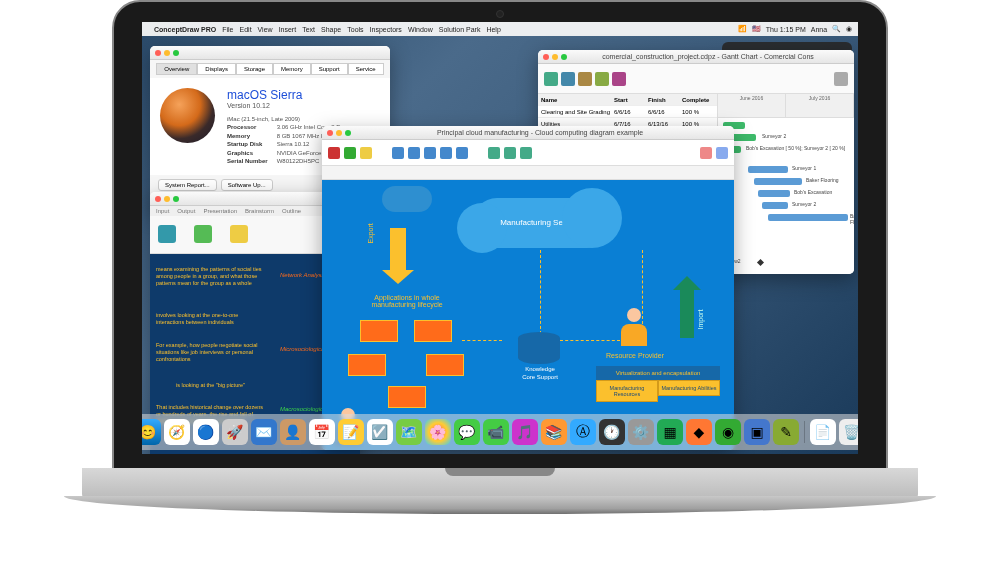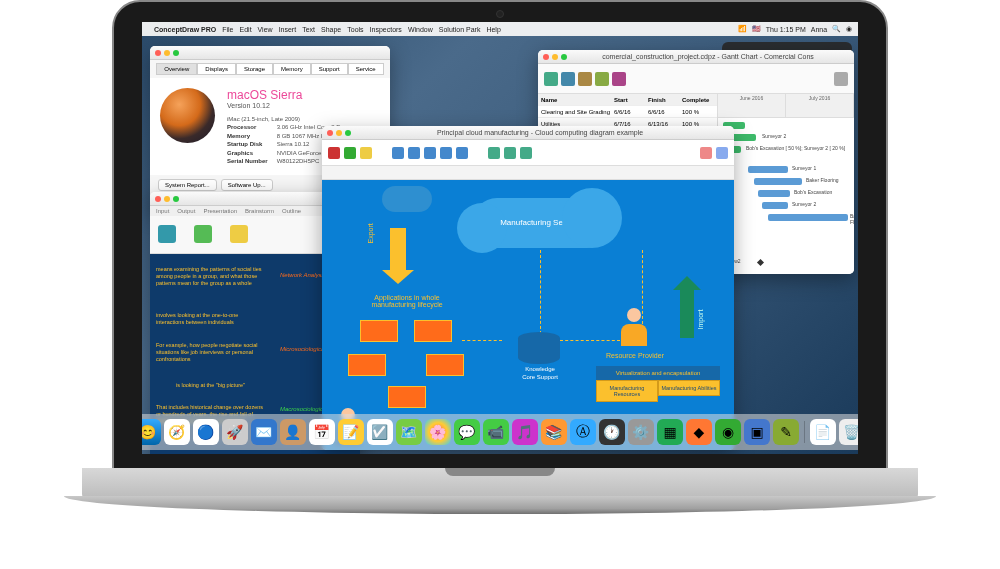--- a/index.html
+++ b/index.html
@@ -27,21 +27,21 @@
 .window { position: absolute; background: #f6f6f6; box-shadow: 0 6px 20px rgba(0,0,0,0.35); border-radius: 5px; overflow: hidden; font-size: 7px; }
 .titlebar { height: 14px; background: linear-gradient(#fafafa,#e6e6e6); display: flex; align-items: center; padding: 0 5px; border-bottom: 1px solid #ccc; }
 .traffic { display: flex; gap: 3px; }
 .tl { width: 6px; height: 6px; border-radius: 50%; }
 .tl.r { background: #ff5f57; } .tl.y { background: #febc2e; } .tl.g { background: #28c840; }
 .title-text { flex: 1; text-align: center; font-size: 7px; color: #444; }
 
 
 .about-body { display: flex; padding: 10px; background: #fff; }
 .about-img { width: 55px; height: 55px; border-radius: 50%; background: radial-gradient(circle at 35% 30%,#f5a25a,#d46a1a 40%,#3a2a2a 65%,#1a1a2a); margin-right: 12px; }
-.about-info h2 { font-size: 12px; font-weight: 300; color: #ec4899; }
+.about-info h2 { font-size: 12px; font-weight: 300; color: #1d4ed8; }
 .about-info .ver { font-size: 7px; color: #555; margin-bottom: 6px; }
 .about-info .spec { font-size: 6px; color: #555; line-height: 1.4; }
 .about-info .spec b { font-weight: 600; color: #333; display: inline-block; width: 48px; }
 .about-tabs { display: flex; justify-content: center; gap: 0; padding: 3px; }
 .about-tab { font-size: 6px; padding: 2px 7px; background: #fff; border: 1px solid #ccc; }
 .about-tab.sel { background: #e0e0e0; }
 .about-btns { display: flex; gap: 4px; padding: 4px 8px; }
 .about-btn { font-size: 6px; padding: 2px 6px; background: #fff; border: 1px solid #ccc; border-radius: 3px; }
 .about-copy { font-size: 5px; color: #999; padding: 2px 8px 6px; }
 

